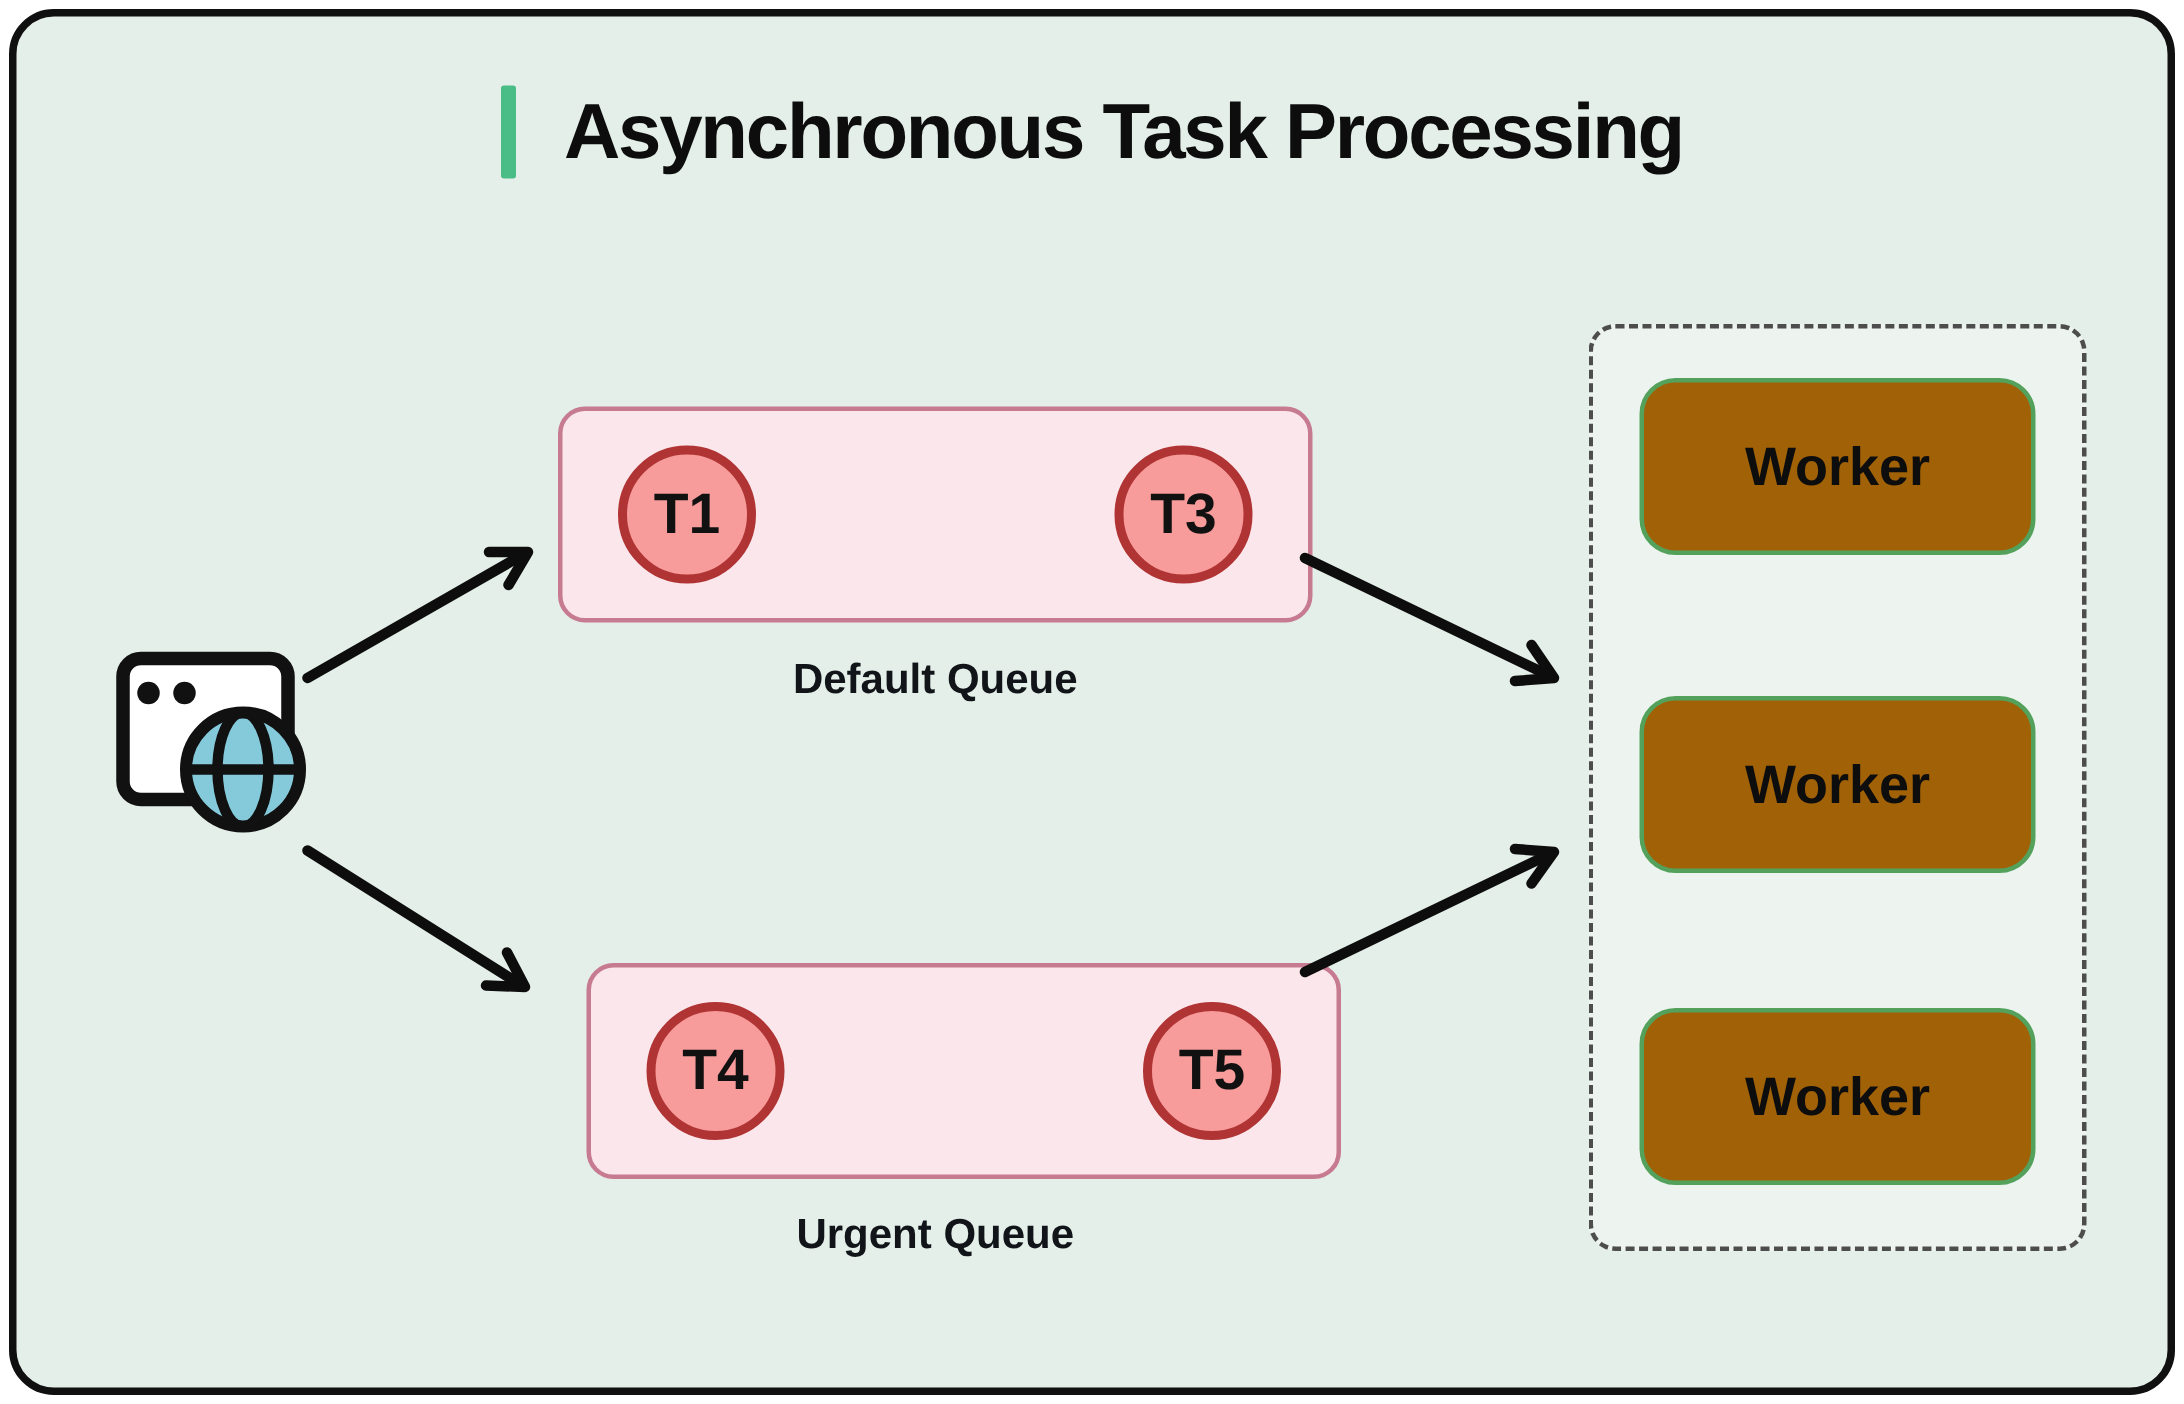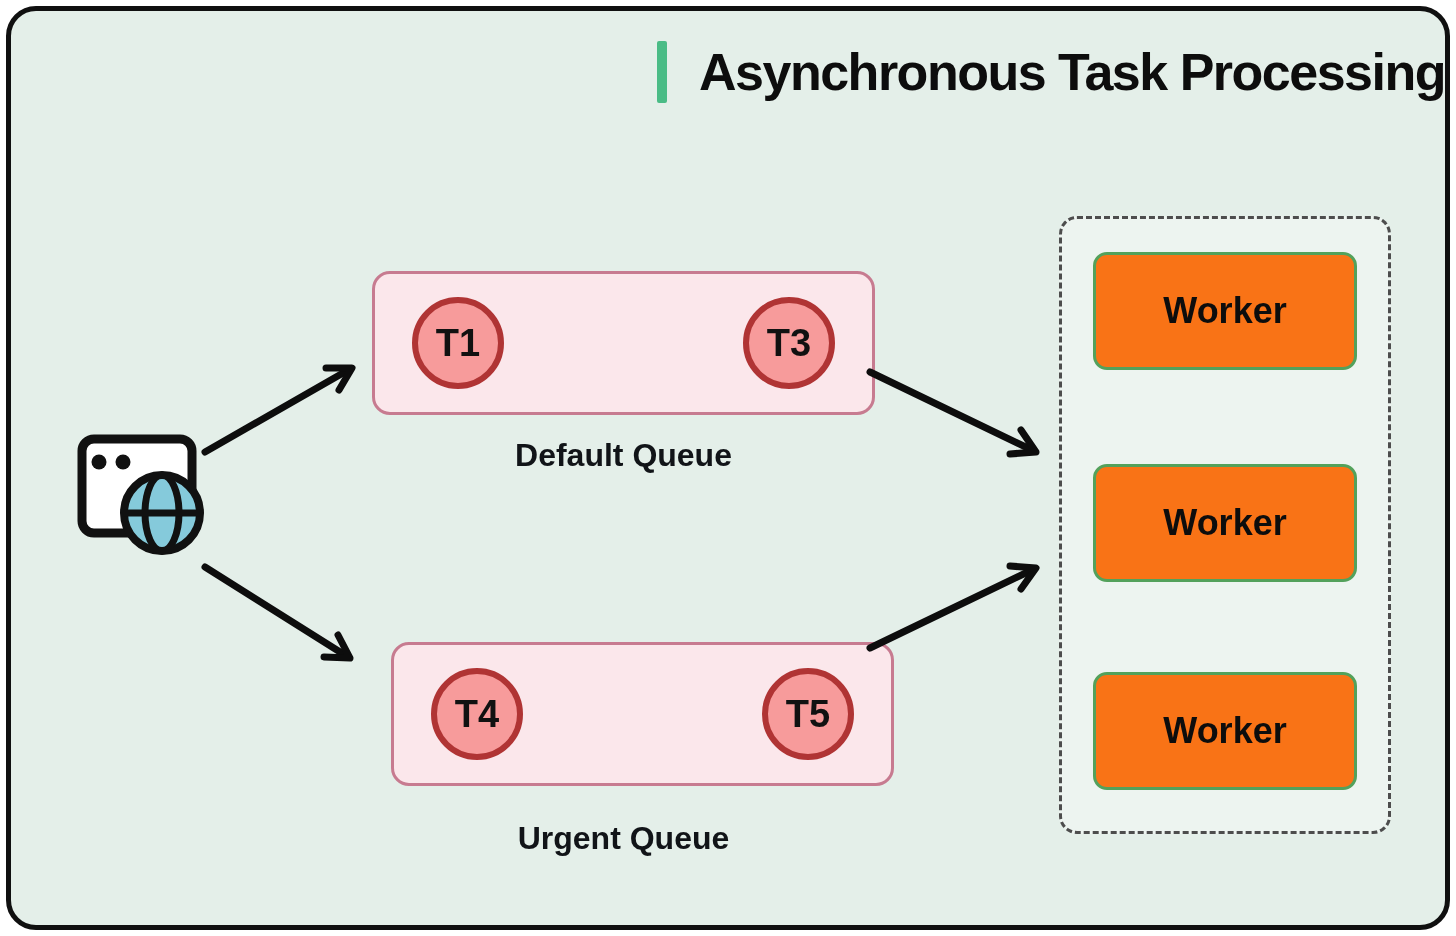--- a/index.html
+++ b/index.html
@@ -15,24 +15,24 @@
     position: absolute;
     left: 6px; top: 6px;
     width: 1444px; height: 924px;
     background: #e4efe9;
     border: 5px solid #101010;
     border-radius: 30px;
   }
   
   .title-row {
     position: absolute;
-    left: 0; top: 30px;
+    left: 0; top: 46px;
     width: 100%;
     display: flex;
-    justify-content: flex-end;
+    justify-content: center;
     align-items: center;
     gap: 32px;
   }
   .accent-bar {
     width: 10px; height: 62px;
     background: #4abc86;
     border-radius: 2px;
     flex: 0 0 auto;
   }
   .page-title {
@@ -79,42 +79,42 @@
     justify-content: center;
     font-size: 38px;
     font-weight: 700;
     color: #111111;
   }
   .queue-label {
     position: absolute;
     left: 361px;
     width: 503px;
     text-align: center;
-    font-size: 32px;
+    font-size: 28px;
     font-weight: 700;
     color: #111418;
   }
   .queue-label.default { top: 426px; }
-  .queue-label.urgent  { top: 796px; margin-top: 13px; }
+  .queue-label.urgent  { top: 796px; }
   
   .workers-panel {
     position: absolute;
     left: 1048px; top: 205px;
     width: 332px; height: 618px;
     border: 3px dashed #4d4d4d;
     border-radius: 18px;
     background: #edf4f0;
   }
   .worker-box {
     position: absolute;
     left: 31px;
     width: 264px; height: 118px;
-    background: #f97316;
+    background: #a16207;
     border: 3px solid #53a15b;
-    border-radius: 14px;
+    border-radius: 24px;
     display: flex;
     align-items: center;
     justify-content: center;
     font-size: 36px;
     font-weight: 700;
     color: #0d0d0d;
   }
   .worker-box.w1 { top: 33px; }
   .worker-box.w2 { top: 245px; }
   .worker-box.w3 { top: 453px; }

